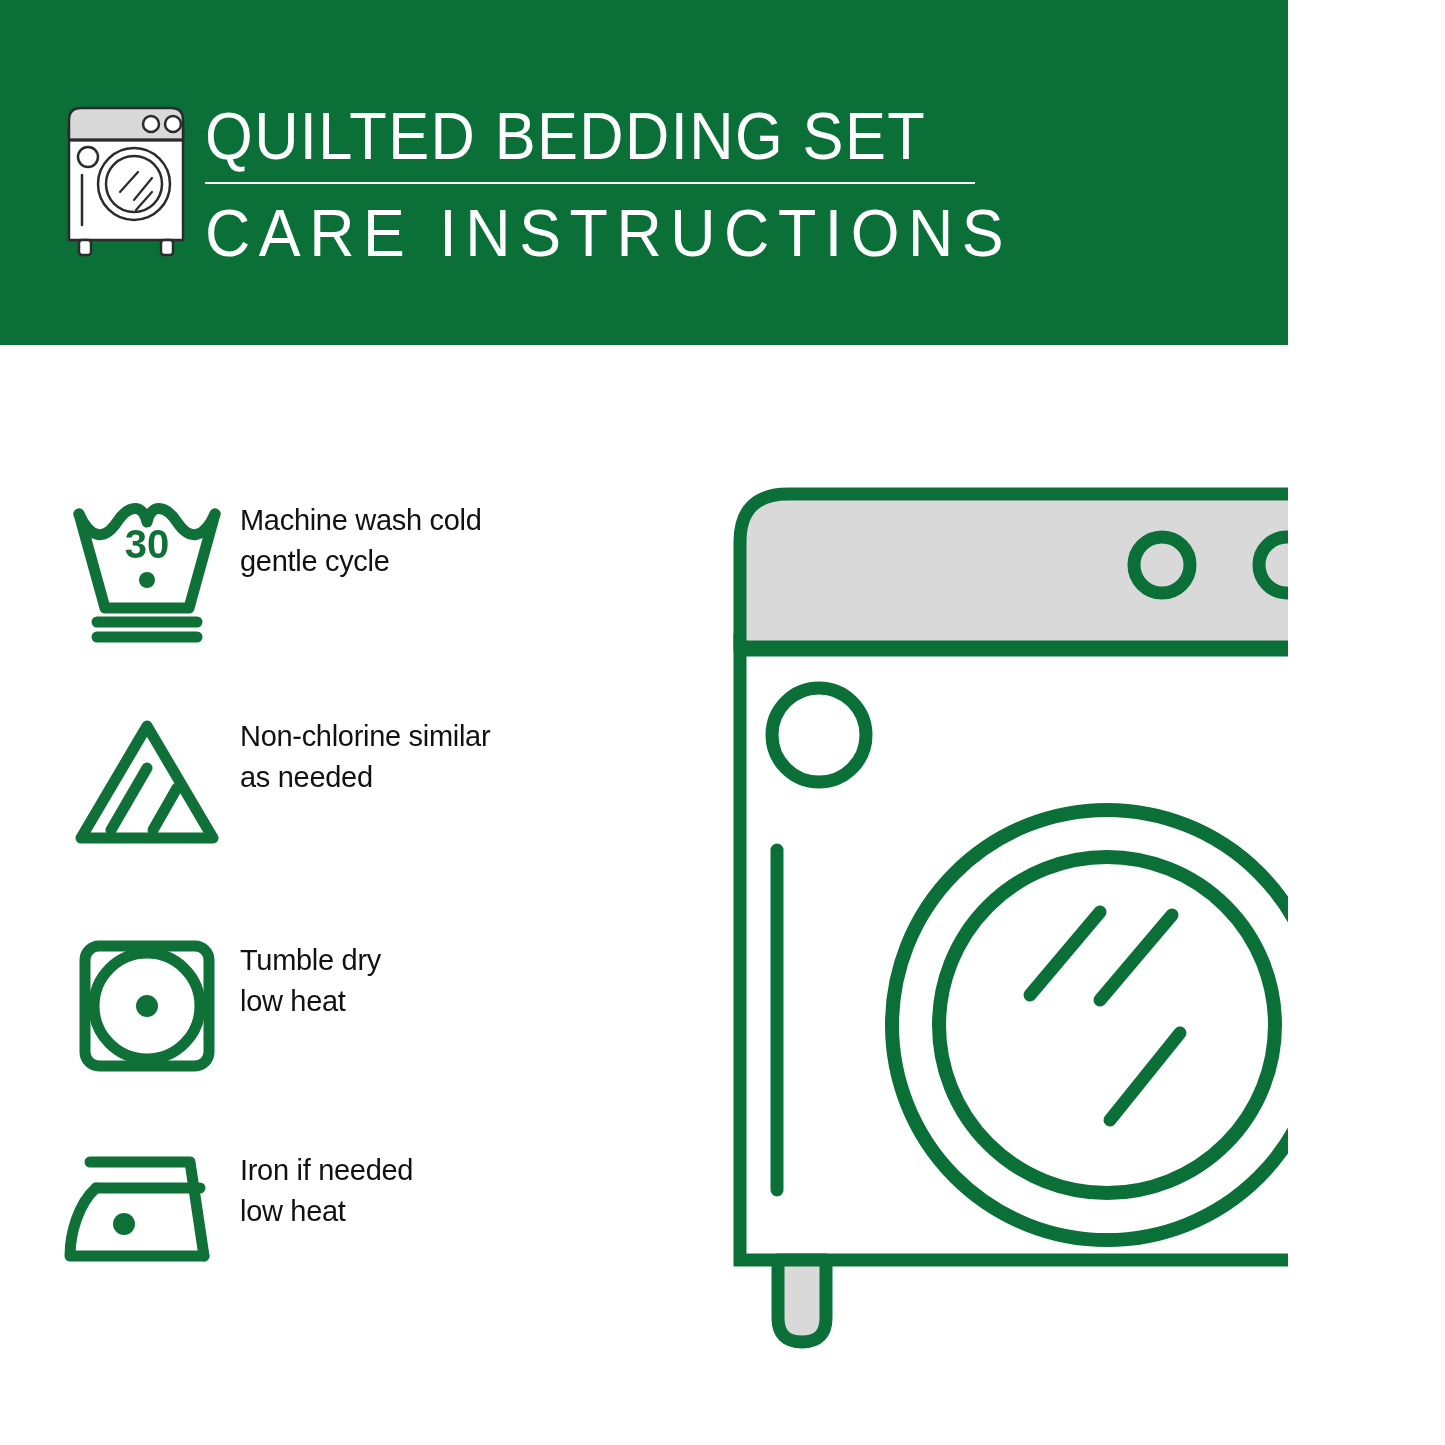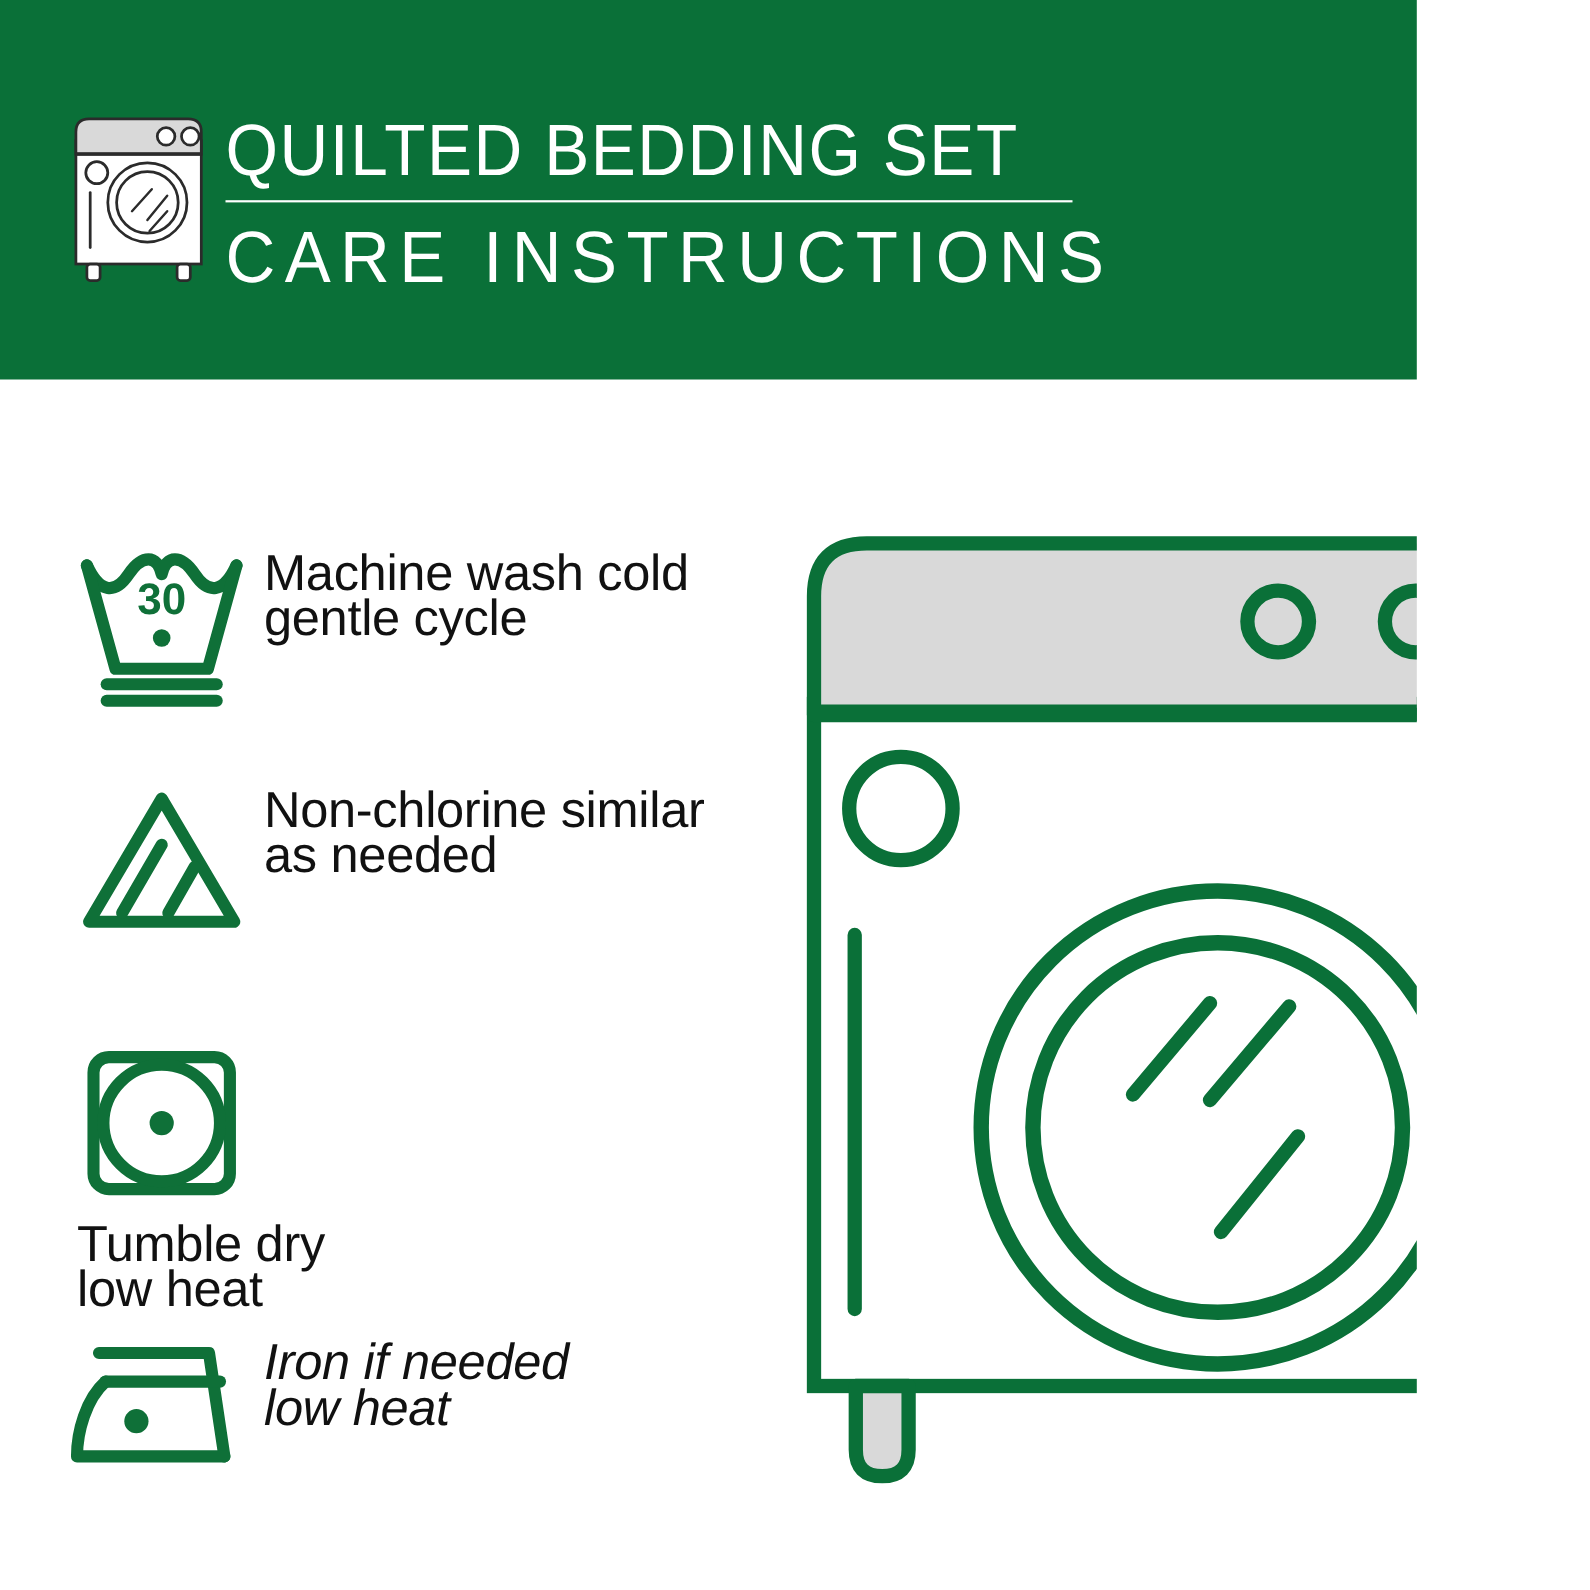--- a/index.html
+++ b/index.html
@@ -79,34 +79,34 @@
     width: 640px;
   }
   .care-symbol {
     width: 170px;
     flex: 0 0 170px;
     display: flex;
     align-items: center;
     justify-content: center;
   }
   .care-text {
-    font-size: 46px;
+    font-size: 29px;
     line-height: 41px;
     color: #111111;
     font-weight: 400;
     letter-spacing: -0.3px;
     padding-top: 4px;
     padding-left: 8px;
   }
   .care-text .ln { display: block; }
 
   #care-row-0 { top: 496px; }
   #care-row-1 { top: 712px; }
-  #care-row-2 { top: 936px; flex-direction: column; }
-  #care-row-3 { top: 1214px; font-style: italic; }
+  #care-row-2 { top: 936px; }
+  #care-row-3 { top: 1146px; }
 
   
   #machine {
     position: absolute;
     left: 722px;
     top: 480px;
     width: 680px;
     height: 880px;
   }
 </style>

